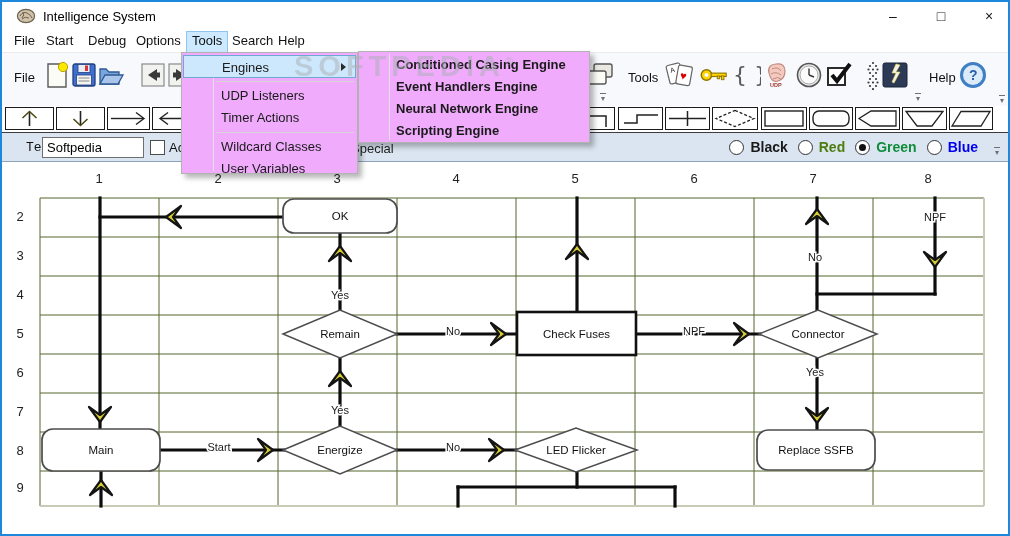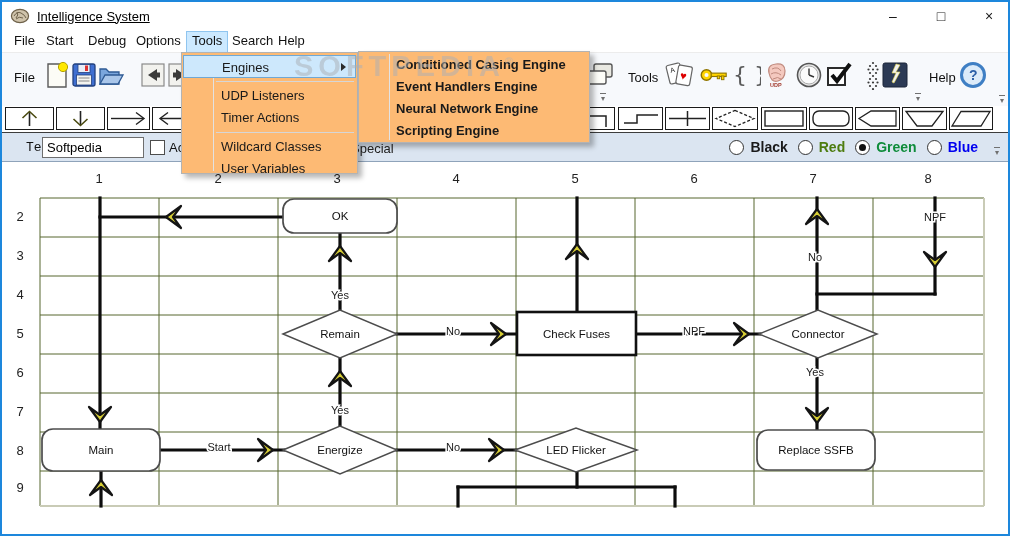--- a/index.html
+++ b/index.html
@@ -1,21 +1,21 @@
 <!DOCTYPE html>
 <html><head>
 <meta charset="utf-8">
 <style>
   html,body{margin:0;padding:0;background:#4b4b4b;}
   .window{position:relative;width:1010px;height:536px;background:#fff;overflow:hidden;
     font-family:"Liberation Sans","DejaVu Sans",sans-serif;-webkit-font-smoothing:antialiased;}
   .border-overlay{position:absolute;inset:0;border:2px solid #1d87dc;pointer-events:none;z-index:200;}
 
   
-  .titlebar{position:absolute;left:2px;top:2px;right:2px;height:28px;background:#fff;display:flex;align-items:center;text-decoration:underline;}
+  .titlebar{position:absolute;left:8px;top:2px;right:2px;height:28px;background:#fff;display:flex;align-items:center;}
   .app-icon{margin-left:8px;width:20px;height:18px;}
   .title-text{margin-left:7px;font-size:13px;color:#000;}
   .win-controls{position:absolute;right:8px;top:0;height:28px;display:flex;align-items:center;gap:26px;}
   .win-btn{width:22px;text-align:center;font-size:14px;color:#1a1a1a;cursor:default;}
 
   
   .menubar{position:absolute;left:2px;top:30px;right:2px;height:22px;background:#fff;font-size:13px;color:#111;}
   .menu-item{position:absolute;top:1px;height:20px;line-height:20px;padding:0 6px;}
   .menu-item.active{background:#cce9ff;border:1px solid #90c5ef;line-height:18px;padding:0 5px;}
 
@@ -41,21 +41,21 @@
   .radio-group{position:absolute;right:30px;top:6px;display:flex;align-items:center;gap:10px;}
   .radio{display:flex;align-items:center;gap:6px;font-size:14px;font-weight:bold;}
   .radio-circle{width:13px;height:13px;border-radius:50%;background:#fff;border:1px solid #333;position:relative;}
   .radio-circle.checked:after{content:"";position:absolute;left:3px;top:3px;width:7px;height:7px;border-radius:50%;background:#111;}
   .overflow-caret{position:absolute;right:6px;top:14px;}
 
   
   .canvas{position:absolute;left:2px;top:163px;width:1006px;height:369px;background:#fff;}
 
   
-  .menu-panel{position:absolute;background:#fdba74;border:1px solid #b3b3b3;box-shadow:4px 4px 5px rgba(0,0,0,0.28);z-index:60;font-size:13px;color:#1a1a1a;}
+  .menu-panel{position:absolute;background:#f0abfc;border:1px solid #b3b3b3;box-shadow:4px 4px 5px rgba(0,0,0,0.28);z-index:60;font-size:13px;color:#1a1a1a;}
   .tools-menu{left:181px;top:52px;width:175px;height:118px;padding-top:2px;box-sizing:content-box;}
   .tools-menu .gutter{position:absolute;left:31px;top:2px;bottom:2px;width:1px;background:#e2e2e2;}
   .dd-item{position:relative;height:22px;line-height:22px;padding-left:39px;}
   .dd-item.hl{height:23px;line-height:23px;margin:0 1px 2px 1px;background:#cde8fc;border:1px solid #70a8d4;box-sizing:border-box;padding-left:38px;}
   .dd-sep{height:1px;background:#d6d6d6;margin:3px 3px 3px 34px;}
   .submenu-arrow{position:absolute;right:9px;top:7px;width:0;height:0;border-left:5px solid #2b2b2b;border-top:4px solid transparent;border-bottom:4px solid transparent;}
   .engines-submenu{left:358px;top:51px;width:230px;height:88px;padding-top:2px;}
   .engines-submenu .gutter{position:absolute;left:30px;top:2px;bottom:2px;width:1px;background:#e2e2e2;}
   .engines-submenu .dd-item{padding-left:37px;font-weight:bold;}
 

